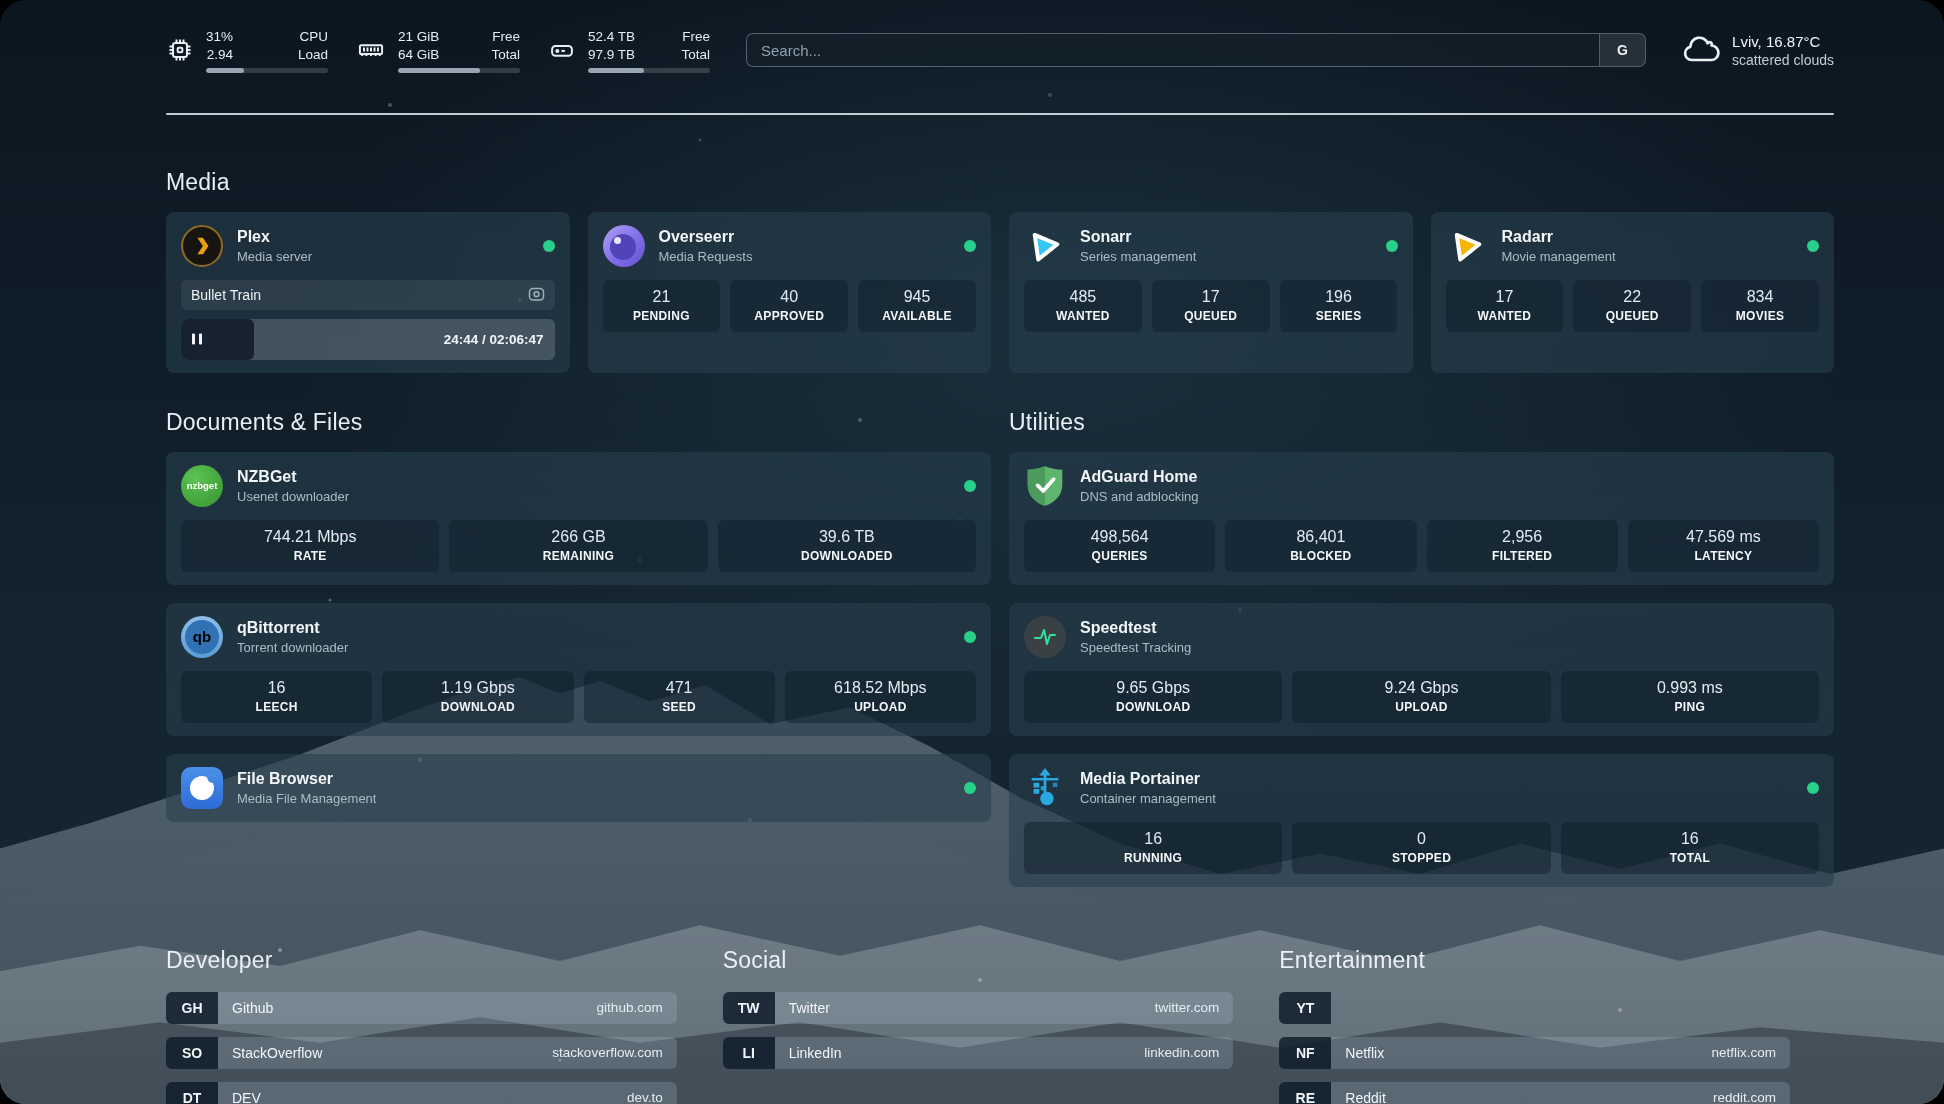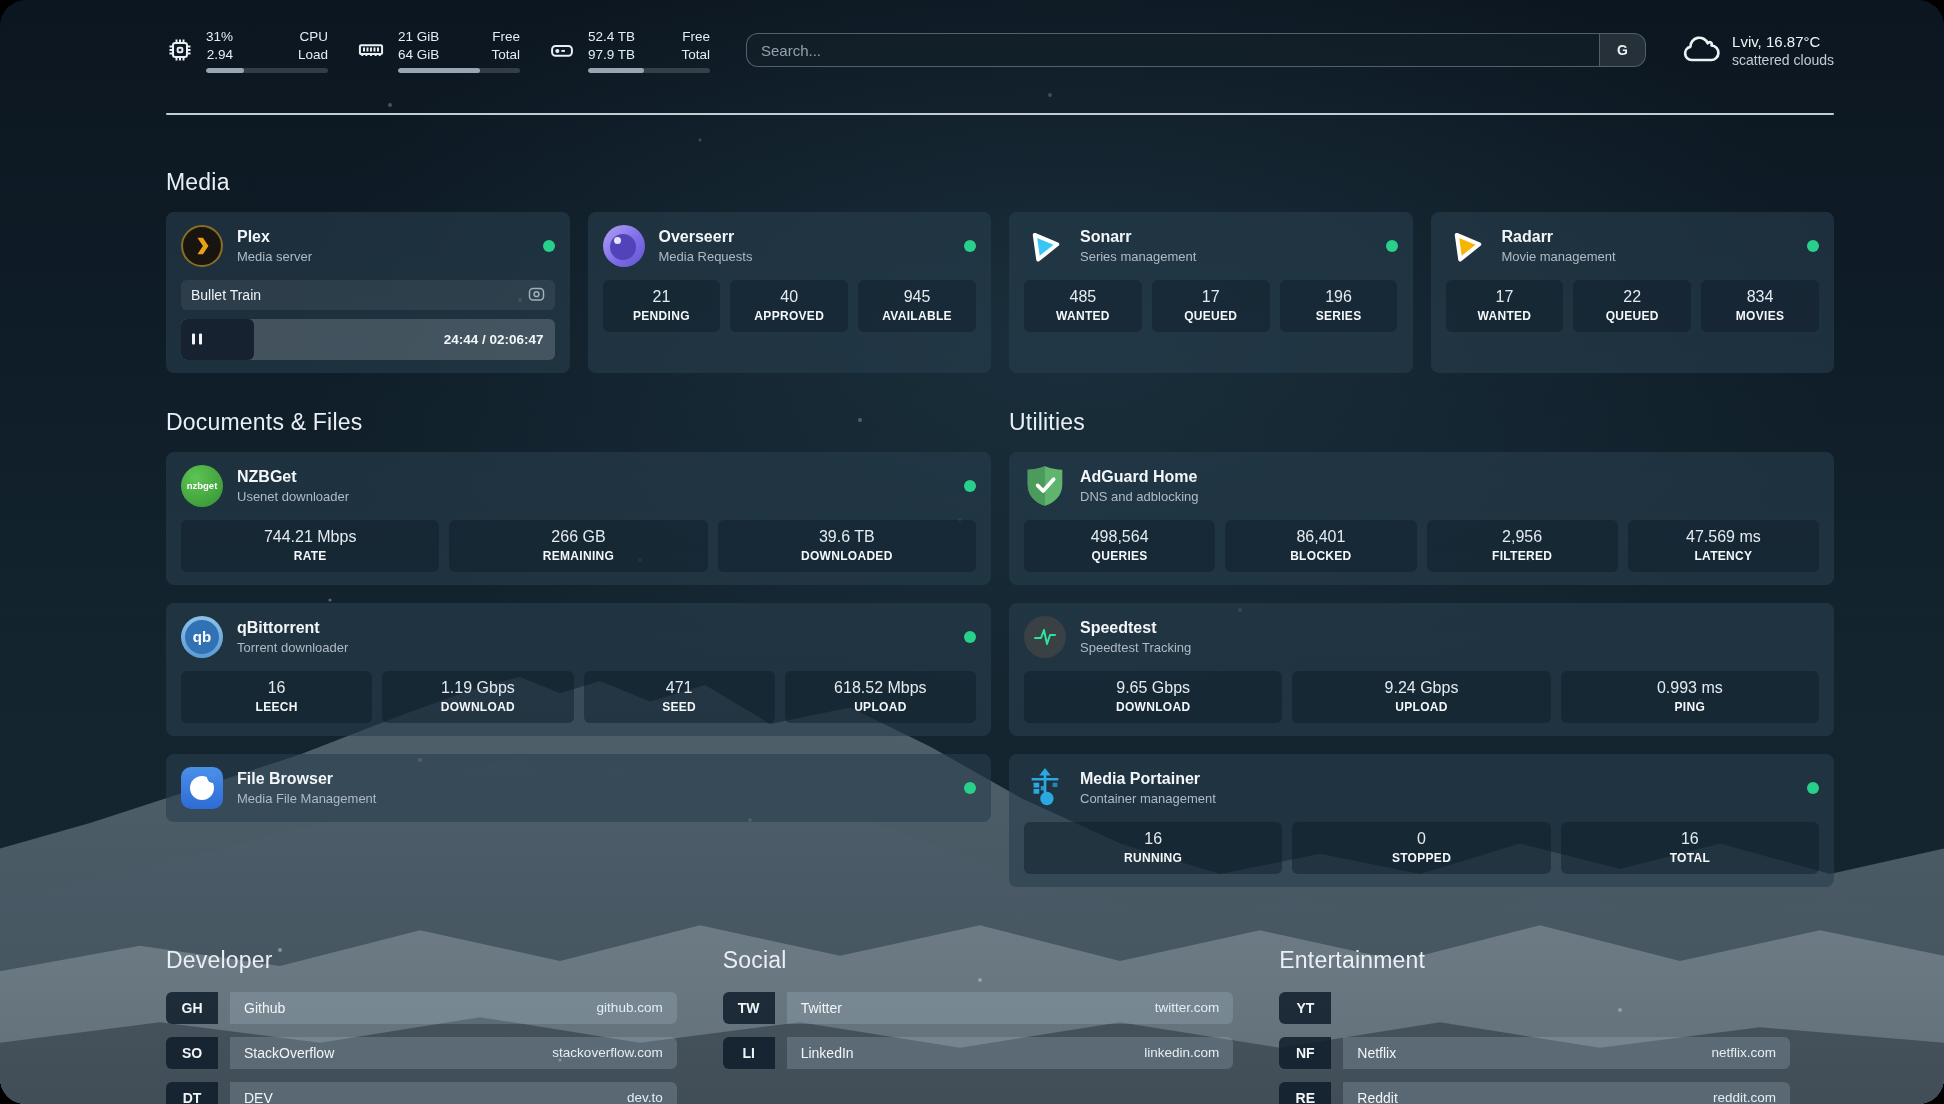--- a/index.html
+++ b/index.html
@@ -23,21 +23,21 @@
   .resources { display:flex; align-items:center; gap:28px; }
   .res { display:flex; align-items:center; gap:12px; }
   .res-icon { color:#e9eff3; display:flex; }
   .res-body { min-width:122px; }
   .res-cols { display:flex; justify-content:space-between; gap:18px; font-size:13.5px; line-height:1.3; color:#e6edf2; }
   .res-col { text-align:right; }
   .res-bar { margin-top:5px; height:4.5px; border-radius:3px; background:rgba(255,255,255,.16); overflow:hidden; }
   .res-bar i { display:block; height:100%; border-radius:3px; background:#97a6b2; }
 
   .search { flex:1; display:flex; align-items:stretch; height:34px; margin:0 34px 0 36px;
-    background:rgba(20,32,42,.55); border:1px solid rgba(160,180,195,.45); border-radius:12px; overflow:hidden; }
+    background:rgba(20,32,42,.55); border:1px solid rgba(160,180,195,.45); border-radius:7px; overflow:hidden; }
   .search input { flex:1; background:transparent; border:none; outline:none; color:#dbe4ea;
     font-size:15px; padding:0 14px; font-family:"Liberation Sans", sans-serif; }
   .search input::placeholder { color:#93a2ae; }
   .search-provider { width:46px; border:none; border-left:1px solid rgba(160,180,195,.35);
     background:rgba(255,255,255,.09); color:#eef3f6; font-size:14px; font-weight:700; cursor:pointer;
     font-family:"Liberation Sans", sans-serif; }
 
   .weather { display:flex; align-items:center; gap:12px; }
   .weather .w-main { font-size:15px; color:#f0f5f8; }
   .weather .w-sub { font-size:14px; color:#c2cdd5; margin-top:2px; }
@@ -77,33 +77,33 @@
 
   
   .app-icon { width:42px; height:42px; flex:0 0 auto; position:relative; display:flex; align-items:center; justify-content:center; }
   .ic-circle { width:42px; height:42px; border-radius:50%; display:flex; align-items:center; justify-content:center; }
   .plex-bg { background:#181410; border:2.5px solid #8a6d22; }
   .overseerr-bg { background:linear-gradient(135deg,#b2a2f5 0%,#7f6ee8 55%,#6153cf 100%); position:relative; overflow:hidden; }
   .overseerr-inner { position:absolute; left:7px; top:9px; width:26px; height:26px; border-radius:50%; background:#5044b8; }
   .overseerr-glint { position:absolute; left:11px; top:12px; width:7px; height:7px; border-radius:50%; background:#e8e2ff; }
   .nzbget-bg { background:radial-gradient(circle at 35% 30%, #5cc455, #35922f); color:#fff; font-size:9.5px; font-weight:700; }
   .qbit-bg { background:linear-gradient(180deg,#8fc0ea,#5a9cd6); position:relative; }
-  .qbit-inner { position:absolute; inset:4px; border-radius:50%; background:#3172b4; display:flex; align-items:center; justify-content:center; color:#ffffff; font-size:15px; font-weight:700; }
+  .qbit-inner { position:absolute; inset:4px; border-radius:50%; background:#3172b4; display:flex; align-items:center; justify-content:center; color:#000000; font-size:15px; font-weight:700; }
   .speed-bg { background:#3a4145; }
   .fb-bg { width:42px; height:42px; border-radius:10px; background:linear-gradient(180deg,#4a90e8,#2e6bd6); display:flex; align-items:center; justify-content:center; position:relative; }
   .fb-disc { width:24px; height:24px; border-radius:50%; background:#fff; }
   .fb-notch { position:absolute; right:7px; top:7px; width:9px; height:9px; background:linear-gradient(180deg,#4a90e8,#3f7fe0); border-radius:0 0 0 6px; }
 
   
   .bookmarks { margin-top:60px; margin-right:44px; display:grid; grid-template-columns:repeat(3,1fr); gap:46px; padding-bottom:40px; }
   .bm-col h2 { margin-bottom:18px; }
   .bm-row { display:flex; height:32px; margin-bottom:13px; border-radius:6px; overflow:hidden; cursor:pointer; }
   .bm-abbr { width:52px; background:rgba(14,27,40,.82); color:#f0f5f8; font-size:14px; font-weight:600;
     display:flex; align-items:center; justify-content:center; flex:0 0 auto; }
-  .bm-body { flex:1; background:rgba(178,199,214,.22); display:flex; align-items:center; padding:0 14px;margin-left:12px; }
+  .bm-body { flex:1; background:rgba(178,199,214,.22); display:flex; align-items:center; padding:0 14px; }
   .bm-name { font-size:14px; color:#f2f6f9; }
   .bm-url { margin-left:auto; font-size:13.5px; color:#e6edf2; }
 </style>
 </head>
 <body>
 
 <div class="screen">
 
   <svg class="mountains" viewBox="0 0 1944 460" preserveAspectRatio="none">
     <polygon fill="#8fa0ac" opacity="0.55" points="0,210 90,185 200,150 300,118 400,80 470,55 520,42 560,58 600,46 650,66 705,50 770,88 850,72 930,110 1020,160 1120,205 1220,235 1320,215 1420,235 1520,205 1620,230 1720,205 1830,235 1944,210 1944,460 0,460"></polygon>

